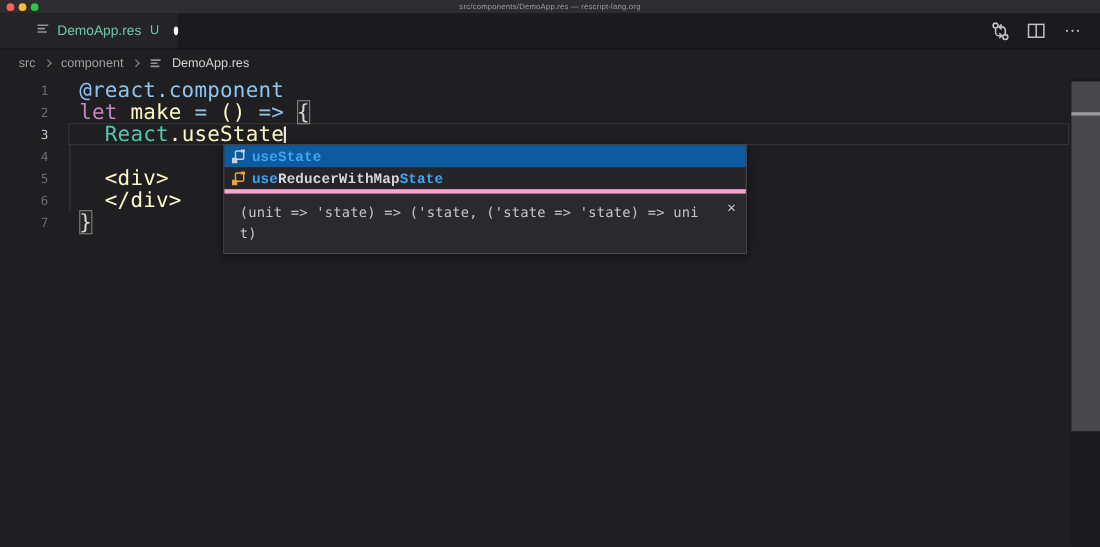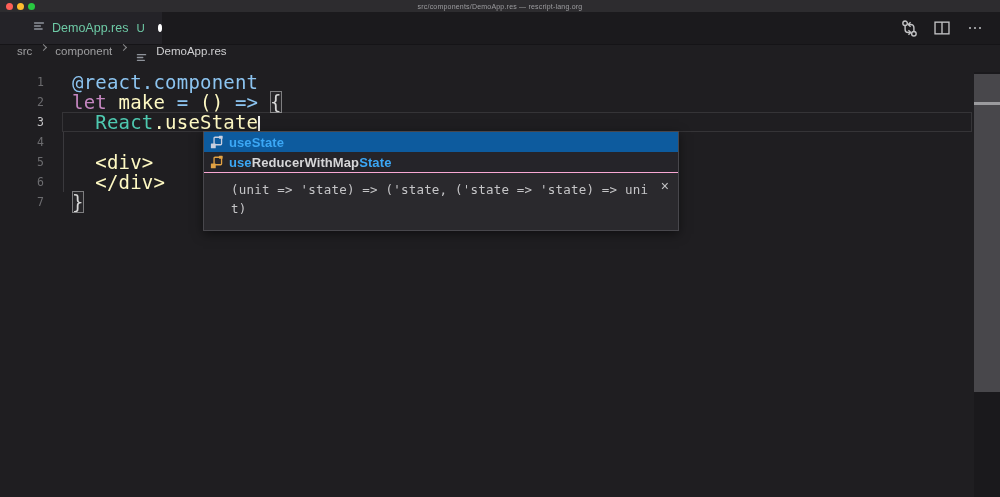--- a/index.html
+++ b/index.html
@@ -18,21 +18,21 @@
   .tab{width:162px;background:#242328;display:flex;align-items:center;padding-left:32px;gap:6px}
   .tab-label{font-size:12.5px;color:var(--untracked-green)}
   .git-badge{font-size:11.5px;color:var(--untracked-green);margin-left:2px}
   .dirty-dot{width:8px;height:8px;background:#fff;border-radius:50%;margin-left:7px}
   .tab-actions{margin-left:auto;display:flex;align-items:center;gap:13px;padding-right:15px}
   .tab-actions .icon{display:flex;align-items:center;justify-content:center;width:20px;height:20px}
   .dots{display:flex;gap:2.5px;align-items:center}
   .dots i{width:2.6px;height:2.6px;border-radius:50%;background:#c2c2c4}
 
   
-  .breadcrumbs{height:25px;display:flex;padding-left:17px;gap:8px;font-size:11.5px;color:#9f9fa1}
+  .breadcrumbs{height:25px;display:flex;align-items:center;padding-left:17px;gap:8px;font-size:11.5px;color:#9f9fa1}
   .crumb-last{color:#cfcfd1}
   .chev{width:5px;height:5px;border-top:1.4px solid #8a8a8c;border-right:1.4px solid #8a8a8c;transform:rotate(45deg);margin:0 1px}
 
   
   .editor{position:relative;height:427px;padding-top:2px}
   .line{display:flex;height:20px}
   .ln{width:44px;text-align:right;font-family:"DejaVu Sans Mono","Liberation Mono",monospace;font-size:11.5px;line-height:20px;color:#6c6c6f;flex:none}
   .ln.active{color:#c6c6c8}
   .code{font-family:"DejaVu Sans Mono","Liberation Mono",monospace;font-size:19px;line-height:20px;letter-spacing:.2px;white-space:pre;padding-left:28px;color:#d4d4d4}
   .t-plain{color:#fef9c3}
@@ -40,26 +40,26 @@
   .t-keyword{color:var(--keyword-pink)}
   .t-module{color:var(--module-teal)}
   .t-operator{color:var(--operator-blue)}
   .t-bracket{color:#d8d8d8;outline:1px solid #7e7e80;outline-offset:-1px;background:rgba(255,255,255,.04)}
   .cursor{display:inline-block;width:1.5px;height:15px;background:#e8e8e8;vertical-align:-2px}
   .cur-line{position:absolute;left:62px;right:28px;top:42px;height:20px;border:1px solid rgba(255,255,255,.10);pointer-events:none}
   .indent-guide{position:absolute;left:63px;top:62px;width:1px;height:60px;background:#3a393d;pointer-events:none}
 
   
   .suggest{position:absolute;left:203px;top:61px;width:476px;background:#252429;border:1px solid #48474c;box-shadow:0 3px 10px rgba(0,0,0,.5);z-index:5}
-  .srow{height:20px;display:flex;align-items:center;gap:5px;padding-left:4px;font-family:Liberation Sans, sans-serif;font-size:13px;font-weight:bold;letter-spacing:.1px}
+  .srow{height:20px;display:flex;align-items:center;gap:5px;padding-left:4px;font-family:Liberation Mono, monospace;font-size:13px;font-weight:bold;letter-spacing:.1px}
   .srow.selected{background:var(--selection-blue)}
   .sicon{width:16px;height:16px;display:flex;align-items:center;justify-content:center;flex:none}
   .match{color:var(--match-blue)}
   .smain{color:#d6d6d8}
-  .sdocs{border-top:1px solid #f9a8d4;background:#2a292d;padding:7px 27px;position:relative;height:58px}
+  .sdocs{border-top:4px solid #f9a8d4;background:#2a292d;padding:7px 14px;position:relative;height:58px}
   .dline{font-family:"DejaVu Sans Mono","Liberation Mono",monospace;font-size:12.5px;line-height:19px;letter-spacing:.2px;color:#c5c5c7;white-space:pre}
   .sclose{position:absolute;right:9px;top:4px;font-size:14px;color:#c5c5c7;cursor:default;line-height:18px}
 
   
   .scrollbar{position:absolute;right:0;top:72px;bottom:0;width:26px;background:#1a191c}
   .thumb{position:absolute;top:2px;left:0;width:100%;height:318px;background:#48474b}
   .cursor-mark{position:absolute;top:28px;left:0;width:100%;height:2.5px;background:#9b9b9e}
 </style>
 </head>
 <body>

